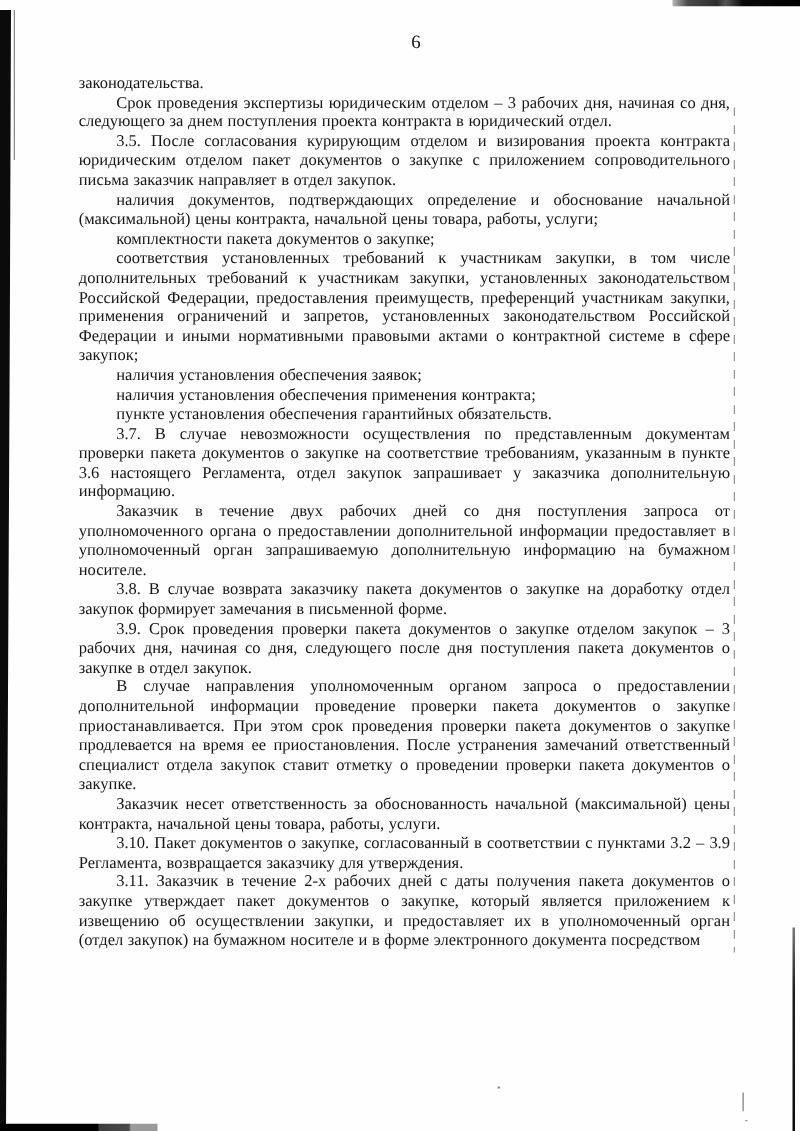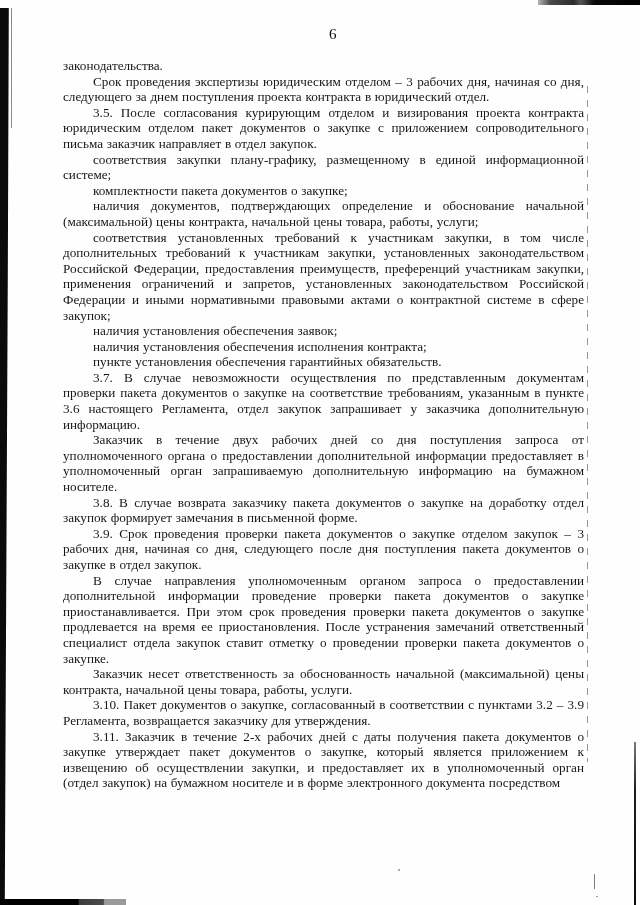--- a/index.html
+++ b/index.html
@@ -129,26 +129,25 @@
 <body>
 
 <div class="page">
 
   <div class="page-number">6</div>
 
   <div class="text-block">
       <p class="">законодательства.</p>
       <p class="indent">Срок проведения экспертизы юридическим отделом – 3 рабочих дня, начиная со дня, следующего за днем поступления проекта контракта в юридический отдел.</p>
       <p class="indent">3.5. После согласования курирующим отделом и визирования проекта контракта юридическим отделом пакет документов о закупке с приложением сопроводительного письма заказчик направляет в отдел закупок.</p>
-      <p class="indent">соответствия закупки плану-графику, размещенному в единой информационной системе;</p>
+      <p class="indent">наличия документов, подтверждающих определение и обоснование начальной (максимальной) цены контракта, начальной цены товара, работы, услуги;</p>
       <p class="indent">комплектности пакета документов о закупке;</p>
-      <p class="indent">наличия документов, подтверждающих определение и обоснование начальной (максимальной) цены контракта, начальной цены товара, работы, услуги;</p>
       <p class="indent">соответствия установленных требований к участникам закупки, в том числе дополнительных требований к участникам закупки, установленных законодательством Российской Федерации, предоставления преимуществ, преференций участникам закупки, применения ограничений и запретов, установленных законодательством Российской Федерации и иными нормативными правовыми актами о контрактной системе в сфере закупок;</p>
       <p class="indent">наличия установления обеспечения заявок;</p>
-      <p class="indent">наличия установления обеспечения исполнения контракта;</p>
+      <p class="indent">наличия установления обеспечения применения контракта;</p>
       <p class="indent">пункте установления обеспечения гарантийных обязательств.</p>
       <p class="indent">3.7. В случае невозможности осуществления по представленным документам проверки пакета документов о закупке на соответствие требованиям, указанным в пункте 3.6 настоящего Регламента, отдел закупок запрашивает у заказчика дополнительную информацию.</p>
       <p class="indent">Заказчик в течение двух рабочих дней со дня поступления запроса от уполномоченного органа о предоставлении дополнительной информации предоставляет в уполномоченный орган запрашиваемую дополнительную информацию на бумажном носителе.</p>
       <p class="indent">3.8. В случае возврата заказчику пакета документов о закупке на доработку отдел закупок формирует замечания в письменной форме.</p>
       <p class="indent">3.9. Срок проведения проверки пакета документов о закупке отделом закупок – 3 рабочих дня, начиная со дня, следующего после дня поступления пакета документов о закупке в отдел закупок.</p>
       <p class="indent">В случае направления уполномоченным органом запроса о предоставлении дополнительной информации проведение проверки пакета документов о закупке приостанавливается. При этом срок проведения проверки пакета документов о закупке продлевается на время ее приостановления. После устранения замечаний ответственный специалист отдела закупок ставит отметку о проведении проверки пакета документов о закупке.</p>
       <p class="indent">Заказчик несет ответственность за обоснованность начальной (максимальной) цены контракта, начальной цены товара, работы, услуги.</p>
       <p class="indent">3.10. Пакет документов о закупке, согласованный в соответствии с пунктами 3.2 – 3.9 Регламента, возвращается заказчику для утверждения.</p>
       <p class="indent">3.11. Заказчик в течение 2-х рабочих дней с даты получения пакета документов о закупке утверждает пакет документов о закупке, который является приложением к извещению об осуществлении закупки, и предоставляет их в уполномоченный орган (отдел закупок) на бумажном носителе и в форме электронного документа посредством</p>
     </div>

